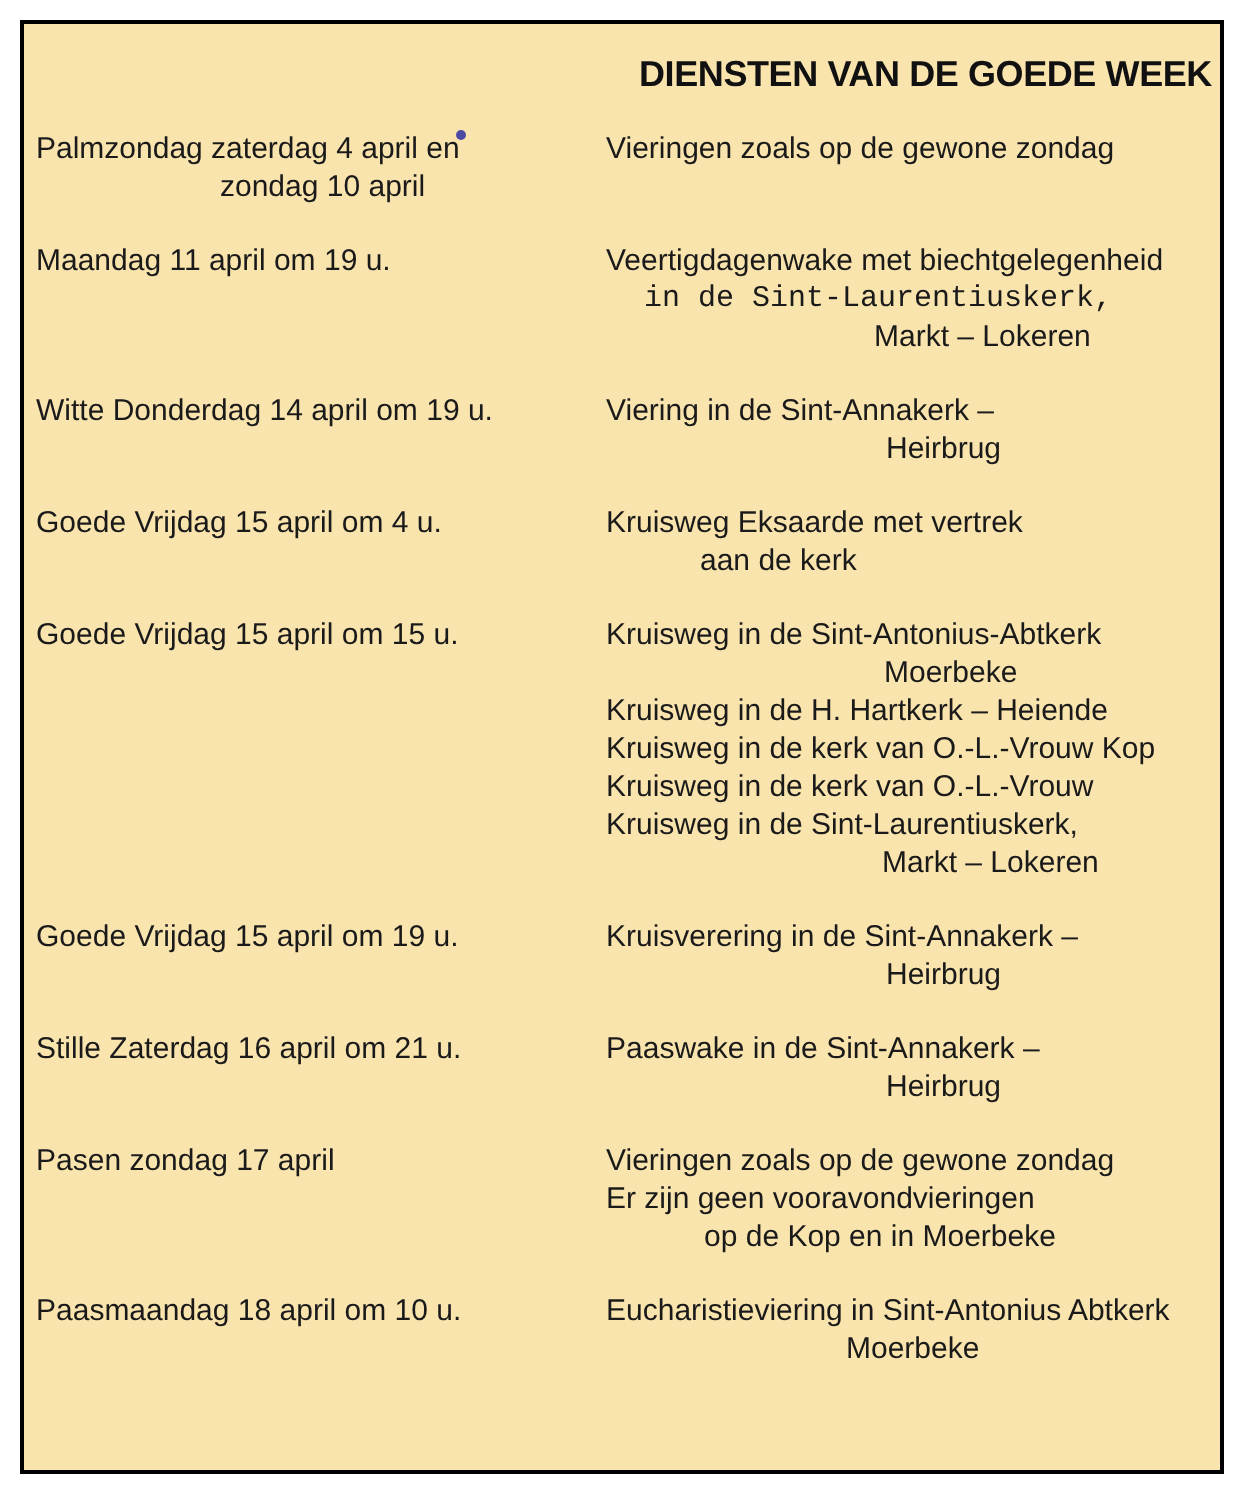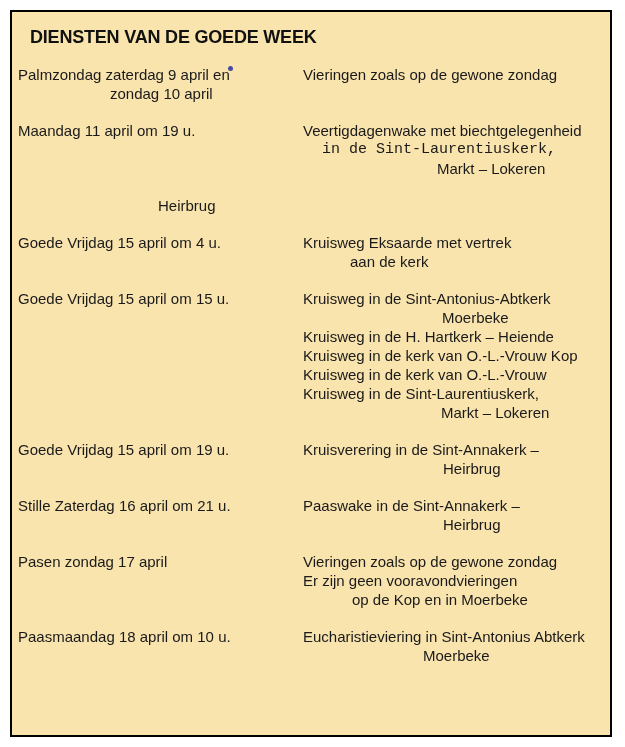--- a/index.html
+++ b/index.html
@@ -25,22 +25,23 @@
     border: 2px solid #000000;
     background: #fae4ae;
     padding: 14px 4px 0 6px;
     overflow: hidden;
   }
   .doc-title {
     font-size: 18px;
     font-weight: bold;
     letter-spacing: -0.2px;
     line-height: 22px;
-    margin: 0 0 17px 12px;
+    margin: 0 0 17px 0;
     color: #111111;
+    text-align: right;
   }
   .row {
     display: flex;
     margin-bottom: 18px;
   }
   .col-left {
     flex: 0 0 285px;
     width: 285px;
   }
   .col-right {
@@ -75,41 +76,45 @@
 </head>
 <body>
 
 <div class="sheet">
   <div class="frame">
 
     <h1 class="doc-title">DIENSTEN VAN DE GOEDE WEEK</h1>
 
     <div class="row">
       <div class="col-left">
-        <div class="line"><span>Palmzondag zaterdag 9 april en</span><span class="blue-mark"></span></div>
+        <div class="line"><span>Palmzondag zaterdag 4 april en</span><span class="blue-mark"></span></div>
         <div class="line ind-l2">zondag 10 april</div>
       </div>
       <div class="col-right">
         <div class="line">Vieringen zoals op de gewone zondag</div>
       </div>
     </div>
 
     <div class="row">
       <div class="col-left">
         <div class="line">Maandag 11 april om 19 u.</div>
       </div>
       <div class="col-right">
         <div class="line">Veertigdagenwake met biechtgelegenheid</div>
         <div class="line ind-19">in de Sint-Laurentiuskerk,</div>
         <div class="line ind-134">Markt – Lokeren</div>
       </div>
     </div>
 
     <div class="row">
+      <div class="col-left">
+        <div class="line">Witte Donderdag 14 april om 19 u.</div>
+      </div>
       <div class="col-right">
+        <div class="line">Viering in de Sint-Annakerk –</div>
         <div class="line ind-140">Heirbrug</div>
       </div>
     </div>
 
     <div class="row">
       <div class="col-left">
         <div class="line">Goede Vrijdag 15 april om 4 u.</div>
       </div>
       <div class="col-right">
         <div class="line">Kruisweg Eksaarde met vertrek</div>

